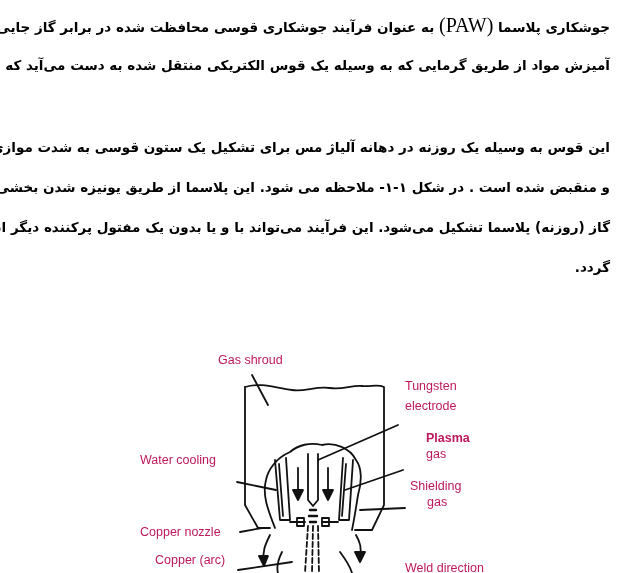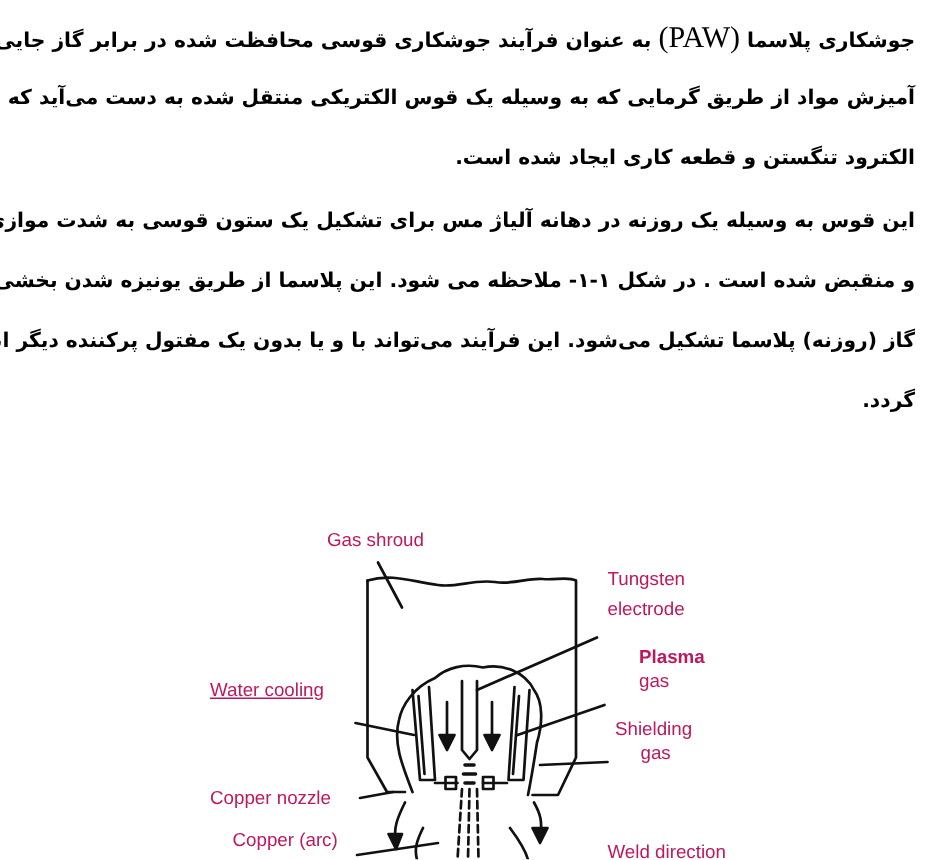--- a/index.html
+++ b/index.html
@@ -66,21 +66,20 @@
       white-space: nowrap;
       text-align: center;
     }
   </style>
 </head>
 <body>
 
 <div class="text-block para1">
   <span class="line"><span>جوشکاری پلاسما</span> <span class="latin">(PAW)</span> <span>به عنوان فرآیند جوشکاری قوسی محافظت شده در برابر گاز جایی که</span></span>
   <span class="line">آمیزش مواد از طریق گرمایی که به وسیله یک قوس الکتریکی منتقل شده به دست می‌آید که بین</span>
-  <span class="line last">الکترود تنگستن و قطعه کاری ایجاد شده است.</span>
 </div>
 
 <div class="text-block para2">
   <span class="line">این قوس به وسیله یک روزنه در دهانه آلیاژ مس برای تشکیل یک ستون قوسی به شدت موازی باریکتر</span>
   <span class="line">و منقبض شده است . در شکل ۱-۱- ملاحظه      می شود.  این پلاسما از طریق یونیزه شدن بخشی از</span>
   <span class="line">گاز  (روزنه) پلاسما تشکیل می‌شود. این فرآیند می‌تواند با و یا بدون یک مفتول پرکننده دیگر انجام</span>
   <span class="line last">گردد.</span>
 </div>
 
 <div class="figure">
@@ -129,19 +128,19 @@
     <path d="M405,178 L360,180"></path>
     <path d="M240,202 L262,198"></path>
     <path d="M238,240 L292,232"></path>
   </svg>
 
   <div class="label" style="left:218px; top:22px;">Gas shroud</div>
   <div class="label" style="left:405px; top:48px;">Tungsten</div>
   <div class="label" style="left:405px; top:68px;">electrode</div>
   <div class="label" style="left:426px; top:100px;font-weight:bold;">Plasma</div>
   <div class="label" style="left:426px; top:116px;">gas</div>
-  <div class="label" style="left:140px; top:122px;text-decoration:underline;">Water cooling</div>
+  <div class="label" style="left:140px; top:122px;">Water cooling</div>
   <div class="label" style="left:410px; top:148px;">Shielding</div>
   <div class="label" style="left:427px; top:164px;">gas</div>
   <div class="label" style="left:140px; top:194px;">Copper nozzle</div>
   <div class="label" style="left:155px; top:222px;">Copper (arc)</div>
   <div class="label" style="left:405px; top:230px;">Weld direction</div>
 </div>
 
 </body></html>

